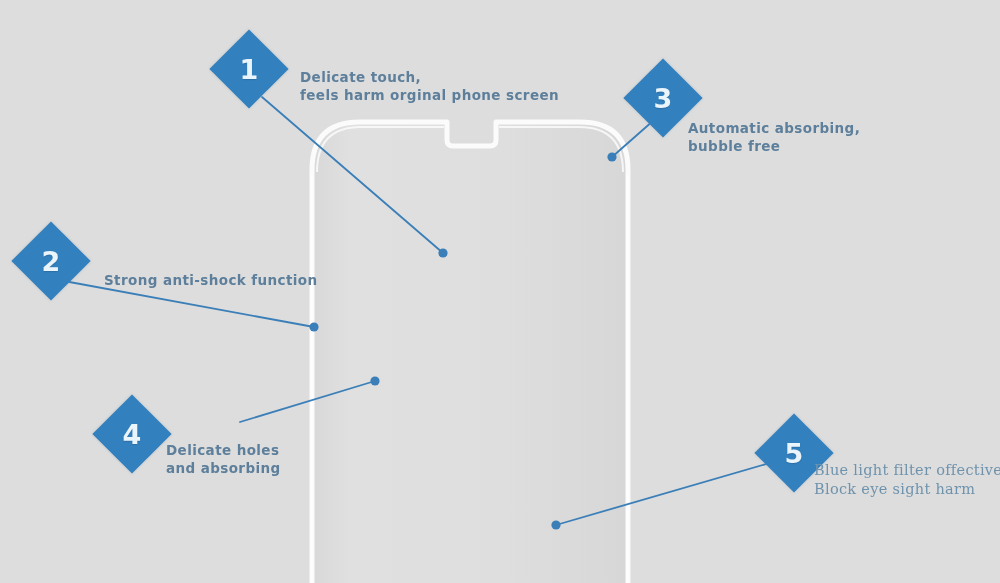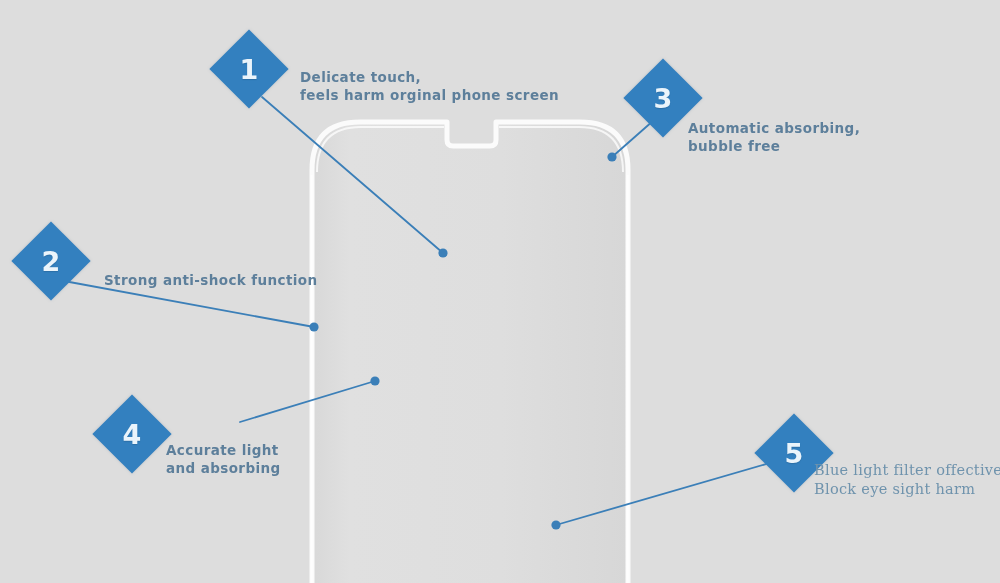--- a/index.html
+++ b/index.html
@@ -180,21 +180,21 @@
   <div class="caption" id="cap-2">
     <span class="line">Strong anti-shock function</span>
   </div>
 
   <div class="caption" id="cap-3">
     <span class="line">Automatic absorbing,</span>
     <span class="line">bubble free</span>
   </div>
 
   <div class="caption" id="cap-4">
-    <span class="line">Accurate light</span>
+    <span class="line">Delicate holes</span>
     <span class="line">and absorbing</span>
   </div>
 
   <div class="caption serif" id="cap-5">
     <span class="line">Blue light filter offectively</span>
     <span class="line">Block eye sight harm</span>
   </div>
 
 </div>
 

